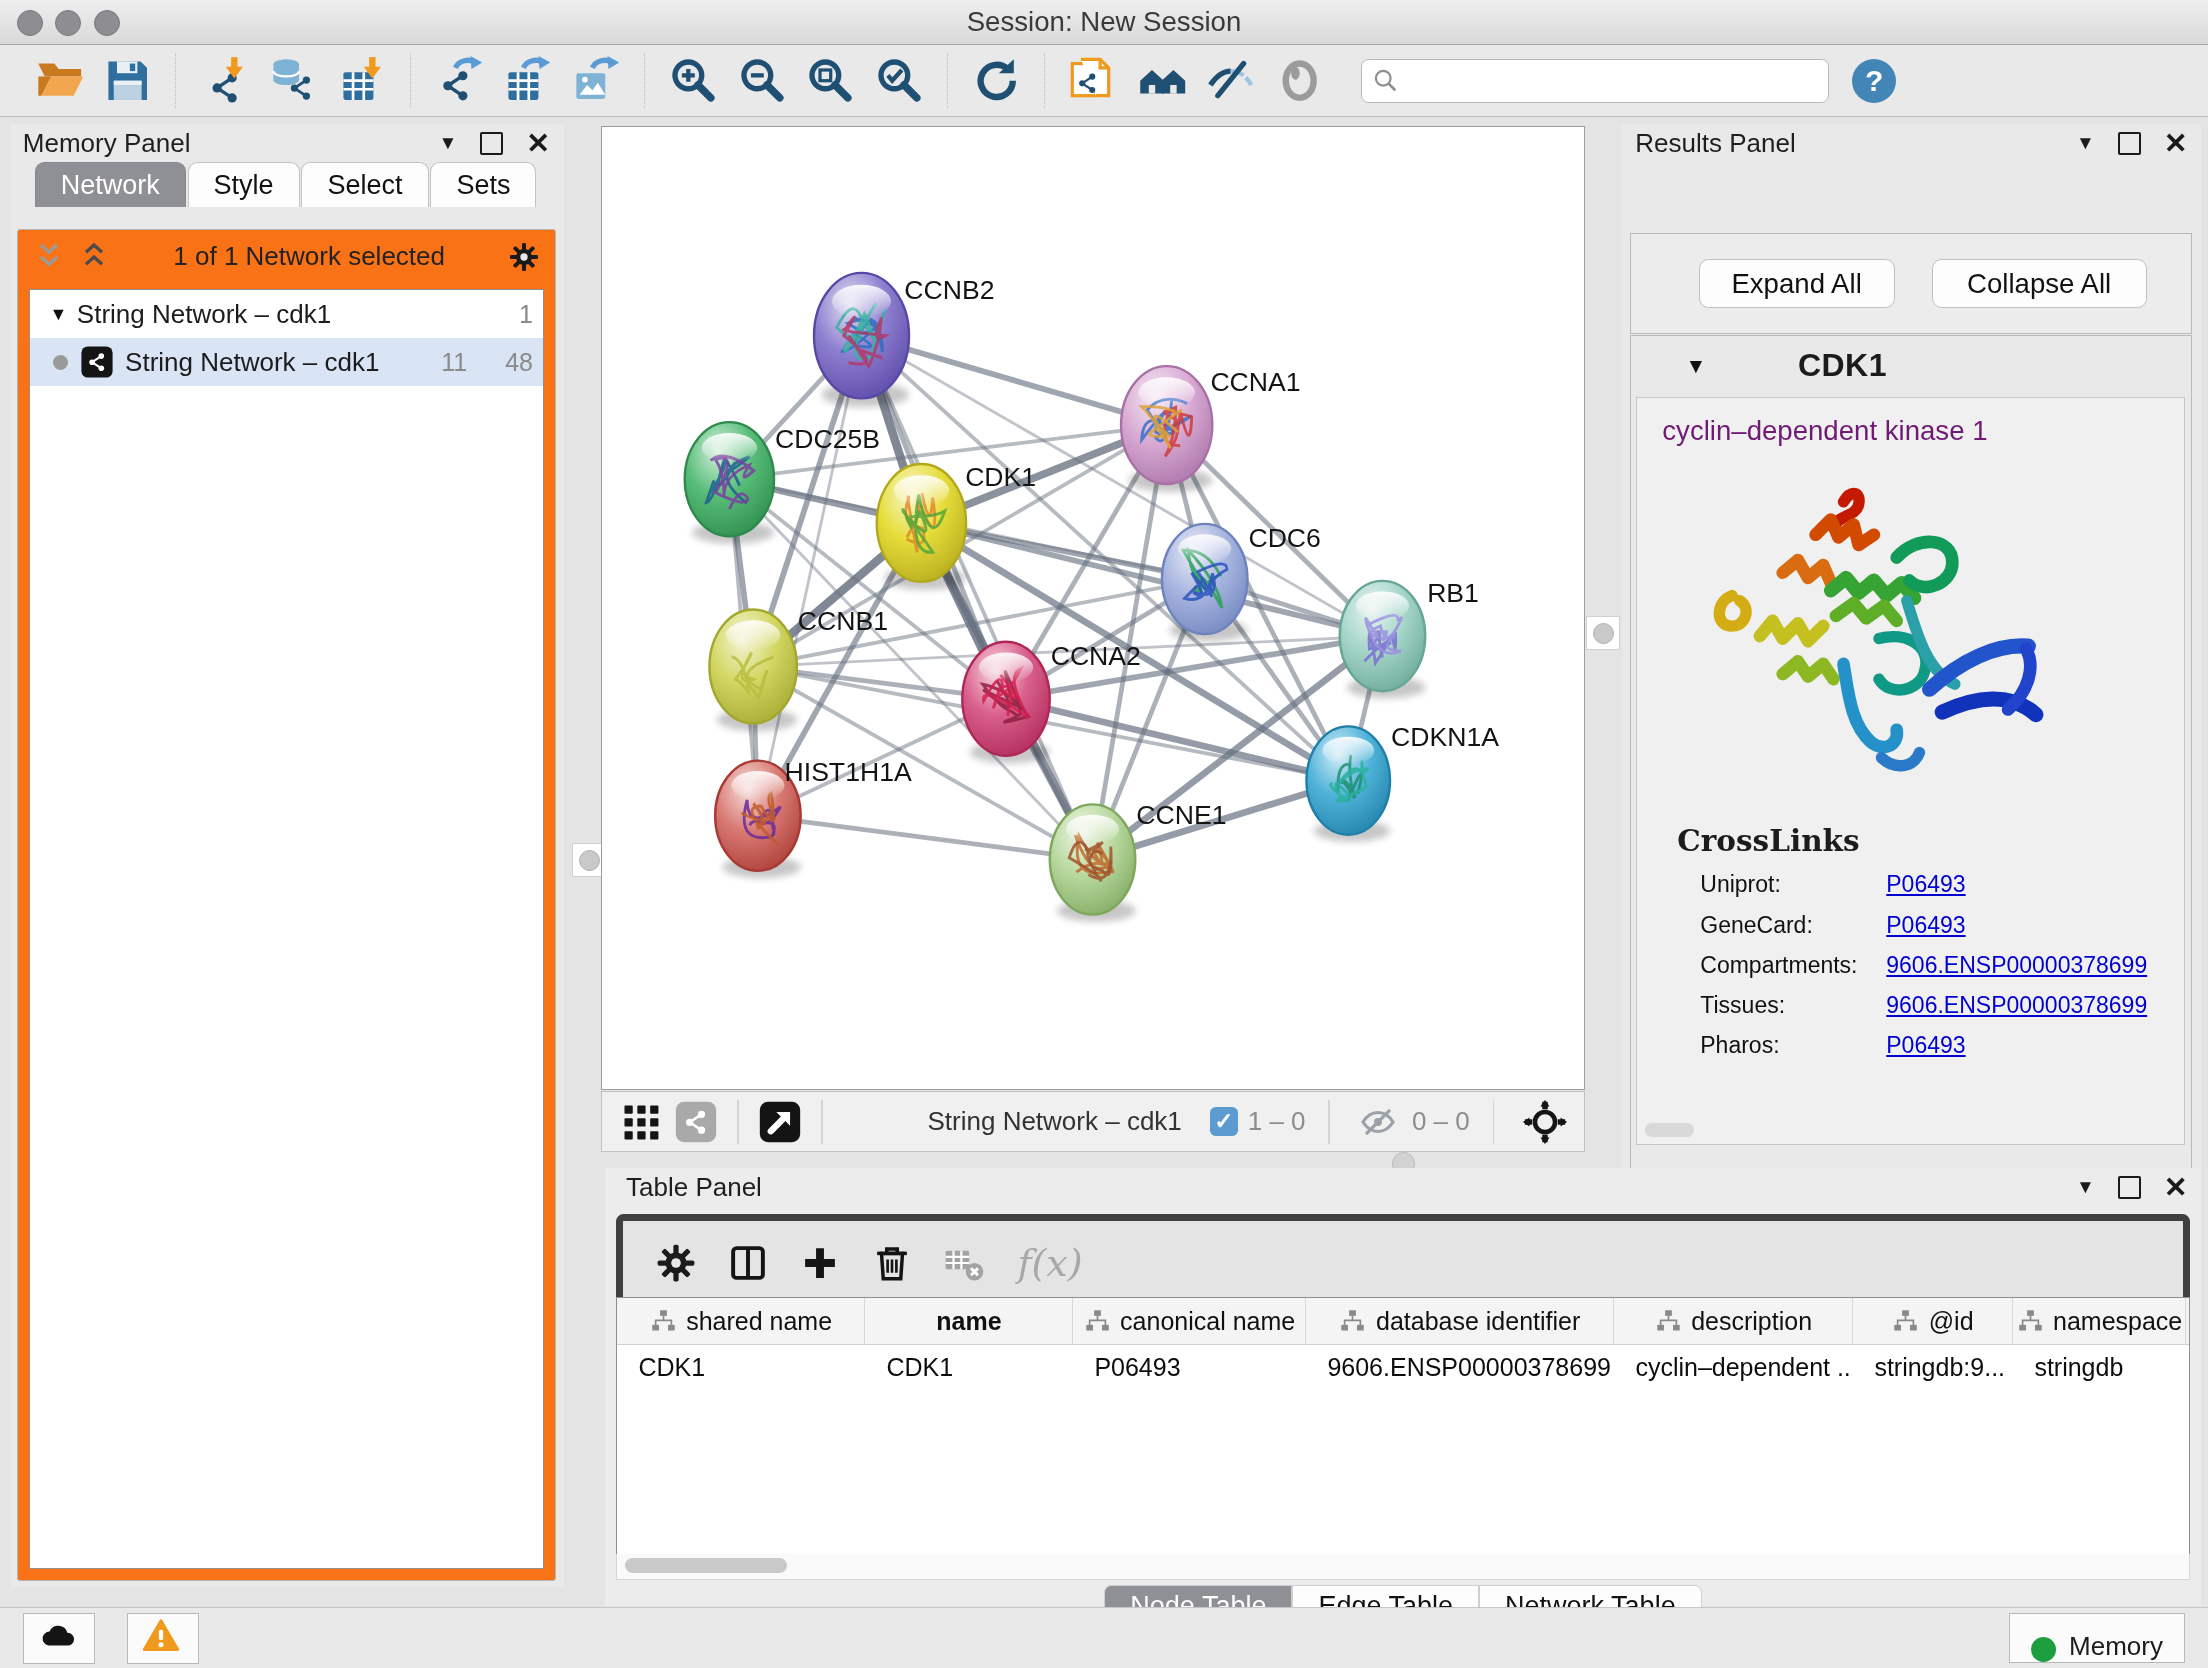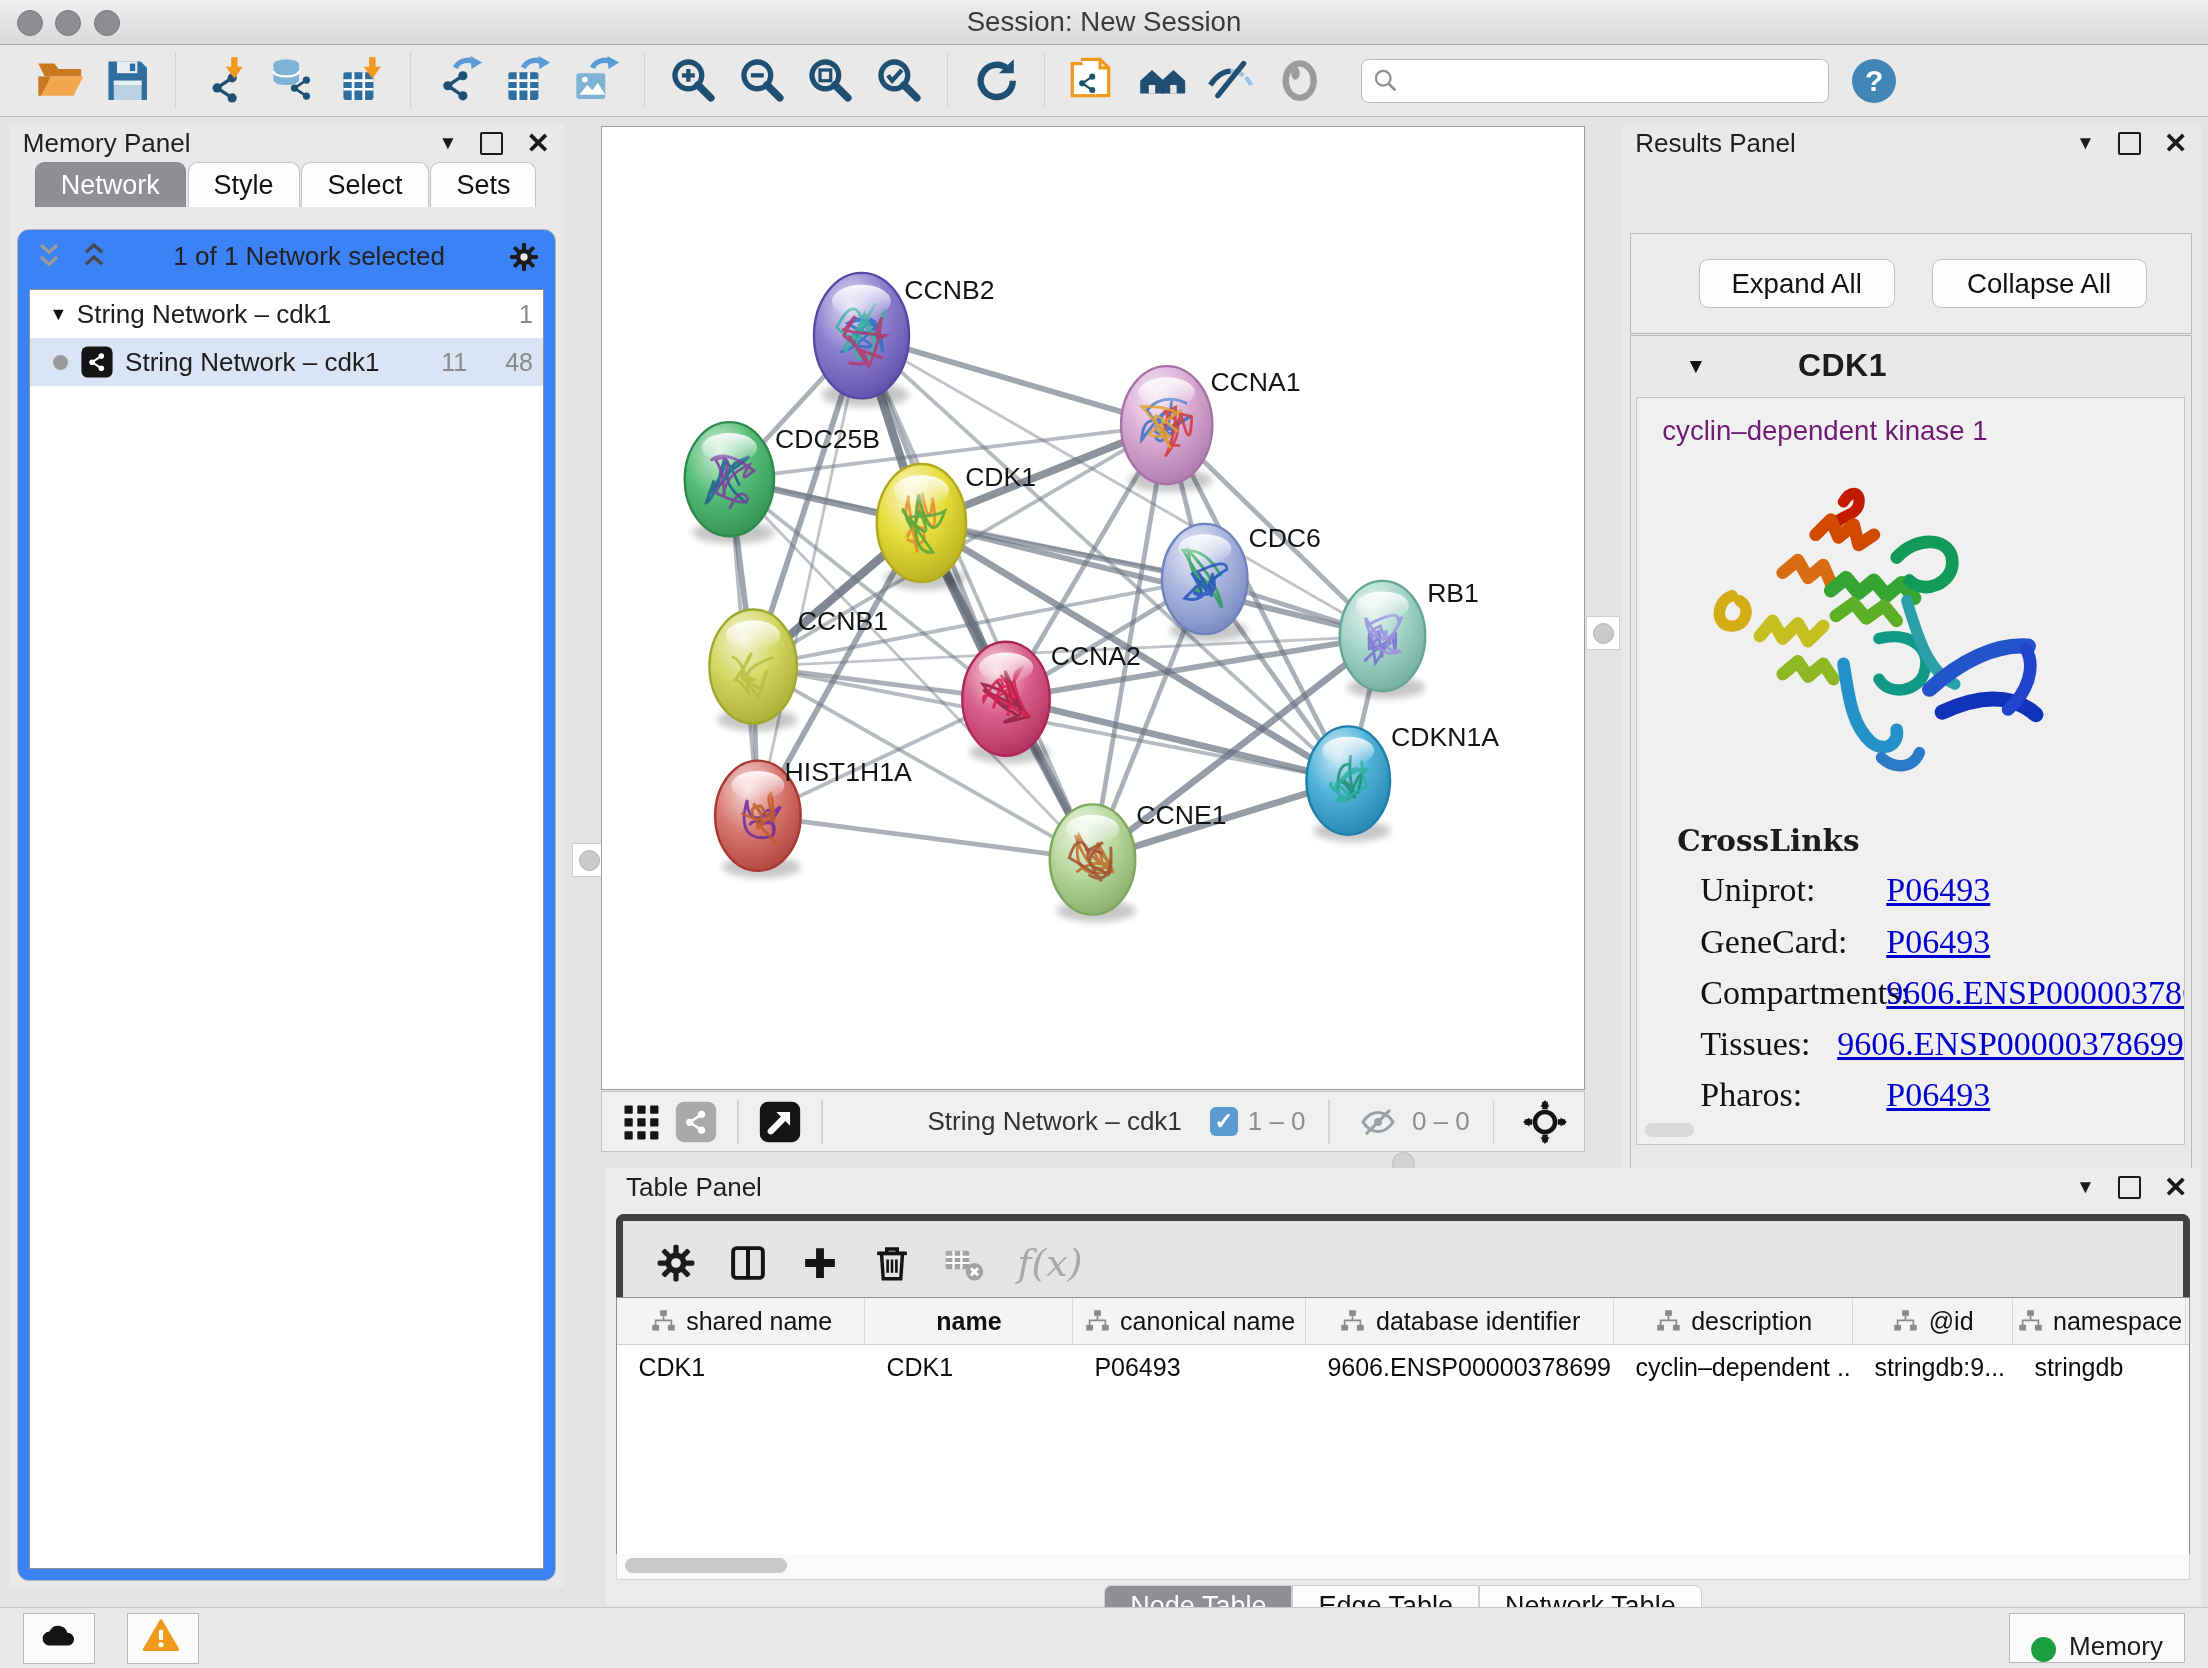--- a/index.html
+++ b/index.html
@@ -35,21 +35,21 @@
   .p-float{width:19px;height:19px;border:2.9px solid #1a1a1a;border-radius:1.9px}
   .p-close{font-size:28.5px;font-weight:bold;color:#1a1a1a;line-height:19px}
 
   .tabstrip{display:flex;justify-content:center}
   .tab{font-size:27px;padding:6.7px 25px;background:#fdfdfd;border:1px solid #c4c4c4;border-bottom:none;
     border-radius:9.5px 9.5px 0 0;margin-right:1.9px;color:#111}
   .tab.sel{background:#8e9095;color:#fff;border-color:#85878c}
 
   
   .control-panel{left:9.5px;top:124px;width:554px;height:1463px;background:#e9e9e9}
-  .cp-box{position:absolute;left:7.6px;top:105px;right:7.6px;bottom:5.7px;border:1.9px solid #b4b4b4;border-radius:12px;background:#3b82f6}
+  .cp-box{position:absolute;left:7.6px;top:105px;right:7.6px;bottom:5.7px;border:1.9px solid #b4b4b4;border-radius:3px;background:#f97316}
   .cp-toolrow{display:flex;align-items:center;height:53px;padding:0 15px;font-size:26px;color:#222}
   .cp-toolrow .spacer{flex:1}
   .icon24{width:32px;height:32px;display:inline-flex}
   .icon24 svg{width:100%;height:100%}
   .cp-list{position:absolute;left:11.4px;right:11.4px;top:59px;bottom:11.4px;background:#fff;border:1.9px solid #8f8f8f}
   .tree-row{display:flex;align-items:center;height:48px;font-size:26px;padding:0 9.5px}
   .tree-row .cnt{margin-left:auto;color:#8a8a8a;font-size:25px}
   .tree-row.sel{background:#d9e4f4}
   .tri{font-size:18px;margin:0 9.5px;color:#111}
   .dot-ind{width:15px;height:15px;border-radius:50%;background:#9a9a9a;margin:0 11.4px 0 13.3px}
@@ -79,21 +79,21 @@
   .rp-btn{position:absolute;top:25px;height:49px;background:#fdfdfd;border:1px solid #c0c0c0;border-radius:9.5px;
     font-size:27.6px;color:#111;padding:0 28.5px}
   .rp-section{position:absolute;left:7.6px;right:9.5px;top:211px;bottom:5.7px;border:1.9px solid #b9b9b9;background:#e9e9e9}
   .rp-sec-head{display:flex;align-items:center;height:59px;font-size:32px}
   .rp-sec-head .tri{font-size:21px;margin-left:55px}
   .rp-sec-head b{margin-left:82px;letter-spacing:0.5px}
   .rp-content{position:absolute;left:5.7px;right:5.7px;top:61px;bottom:32px;background:#f0f0f0;border:1px solid #c6c6c6;overflow:hidden}
   .rp-desc{font-size:27.6px;padding:17px 0 0 25px;color:#701a75}
   .protein{margin:27px 0 0 57px}
   .xl-head{font-family:"DejaVu Serif","Liberation Serif",serif;font-weight:bold;font-size:29.5px;margin:32px 0 5.7px 40px}
-  .xl-row{display:flex;font-family:Liberation Serif, serif;font-size:34px;margin:13.3px 0 13.3px 63px}
+  .xl-row{display:flex;font-family:Liberation Sans, sans-serif;font-size:23px;margin:13.3px 0 13.3px 63px}
   .xl-row .lab{width:186px;color:#111}
   .xl-row a{color:#0000d0;text-decoration:underline}
   .rp-hscroll{position:absolute;left:7.6px;bottom:7.6px;width:49px;height:13.3px;background:#d9d9d9;border-radius:6.7px}
 
   
   .table-panel{left:605px;top:1168px;width:1596px;height:438px;background:#ececec}
   .tp-toolbox{position:absolute;left:11.4px;right:11.4px;top:46px;height:84px;background:#e4e4e4;border:7px solid #404040;
     border-radius:7.6px 7.6px 0 0;display:flex;align-items:center;padding:0 17px}
   .tp-icon{width:42px;height:42px;margin:0 15px;display:inline-flex}
   .tp-icon svg{width:100%;height:100%}

